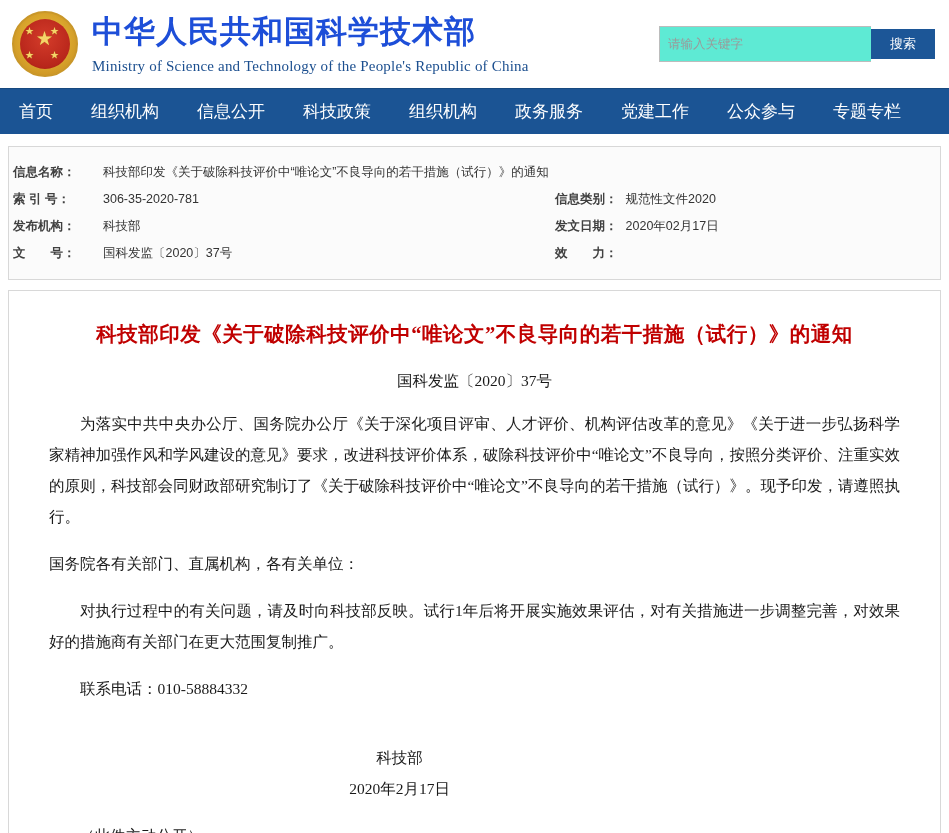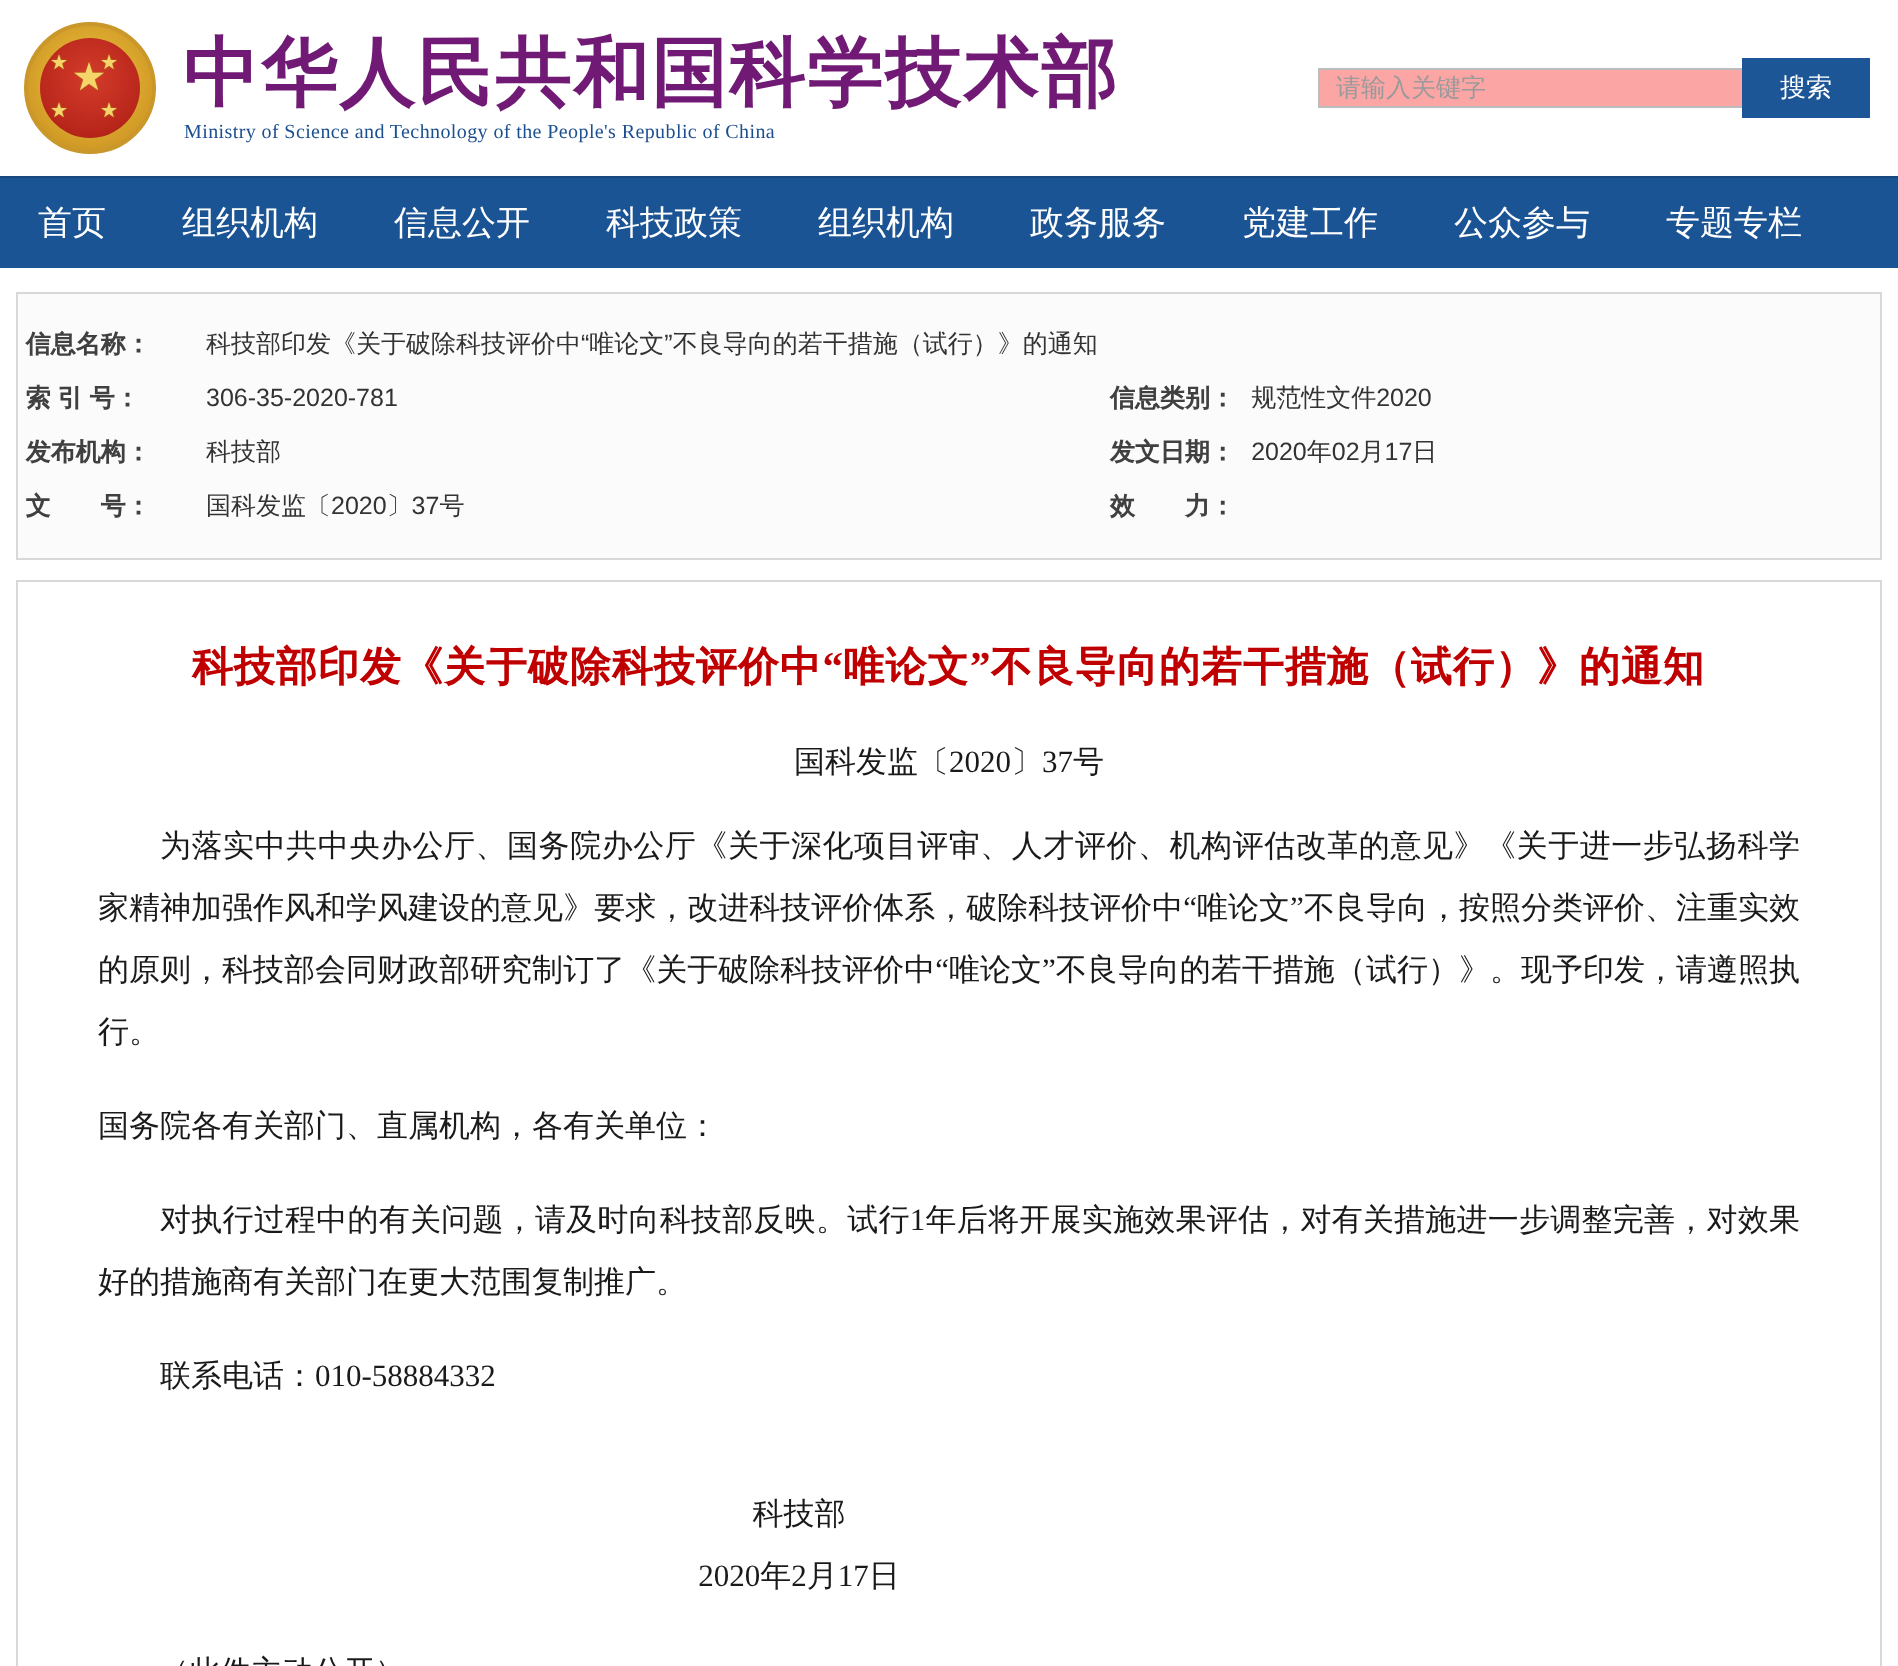--- a/index.html
+++ b/index.html
@@ -46,50 +46,50 @@
     left: 28px; top: 23px;
     text-shadow: 0 0 1px #a8801a;
   }
   .emblem .s2 { left: 17px; top: 16px; font-size: 9px; }
   .emblem .s3 { left: 42px; top: 16px; font-size: 9px; }
   .emblem .s4 { left: 17px; top: 40px; font-size: 9px; }
   .emblem .s5 { left: 42px; top: 40px; font-size: 9px; }
 
   .title-block { flex: 0 0 auto; }
   .site-title {
-    font-size: 38px;
+    font-size: 31px;
     line-height: 42px;
     letter-spacing: 1px;
-    color: #701a75;
+    color: #1d4ed8;
     font-weight: bold;
-    font-family: Liberation Sans, sans-serif;
+    font-family: Liberation Mono, monospace;
   }
   .site-subtitle {
-    font-size: 10px;
+    font-size: 15px;
     color: #1c4f8f;
     letter-spacing: 0.2px;
     margin-top: 3px;
     font-family: "Liberation Serif", serif;
   }
   .search-wrap {
     margin-left: auto;
     display: flex;
     align-items: center;
     height: 30px;
   }
   .search-input {
     width: 212px;
-    height: 20px;
+    height: 36px;
     border: 1px solid #bcbcbc;
     border-right: none;
     padding: 0 8px;
     font-size: 12.5px;
     color: #666;
     outline: none;
-    background: #fca5a5;
+    background: #5eead4;
   }
   .search-input::placeholder { color: #9a9a9a; }
   .search-btn {
     width: 64px; height: 30px;
     background: #1c5697;
     color: #fff;
     border: none;
     font-size: 13px;
     cursor: pointer;
     font-family: "Liberation Sans", sans-serif;

